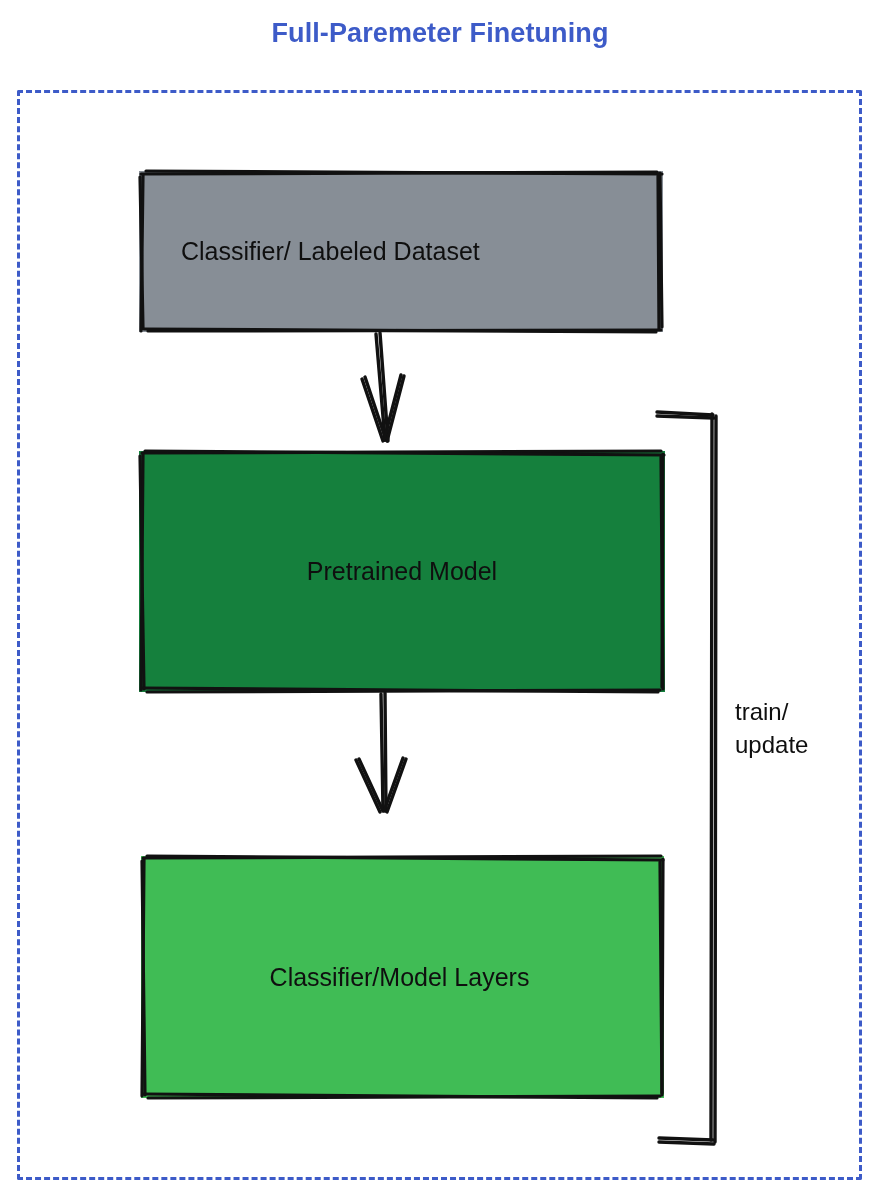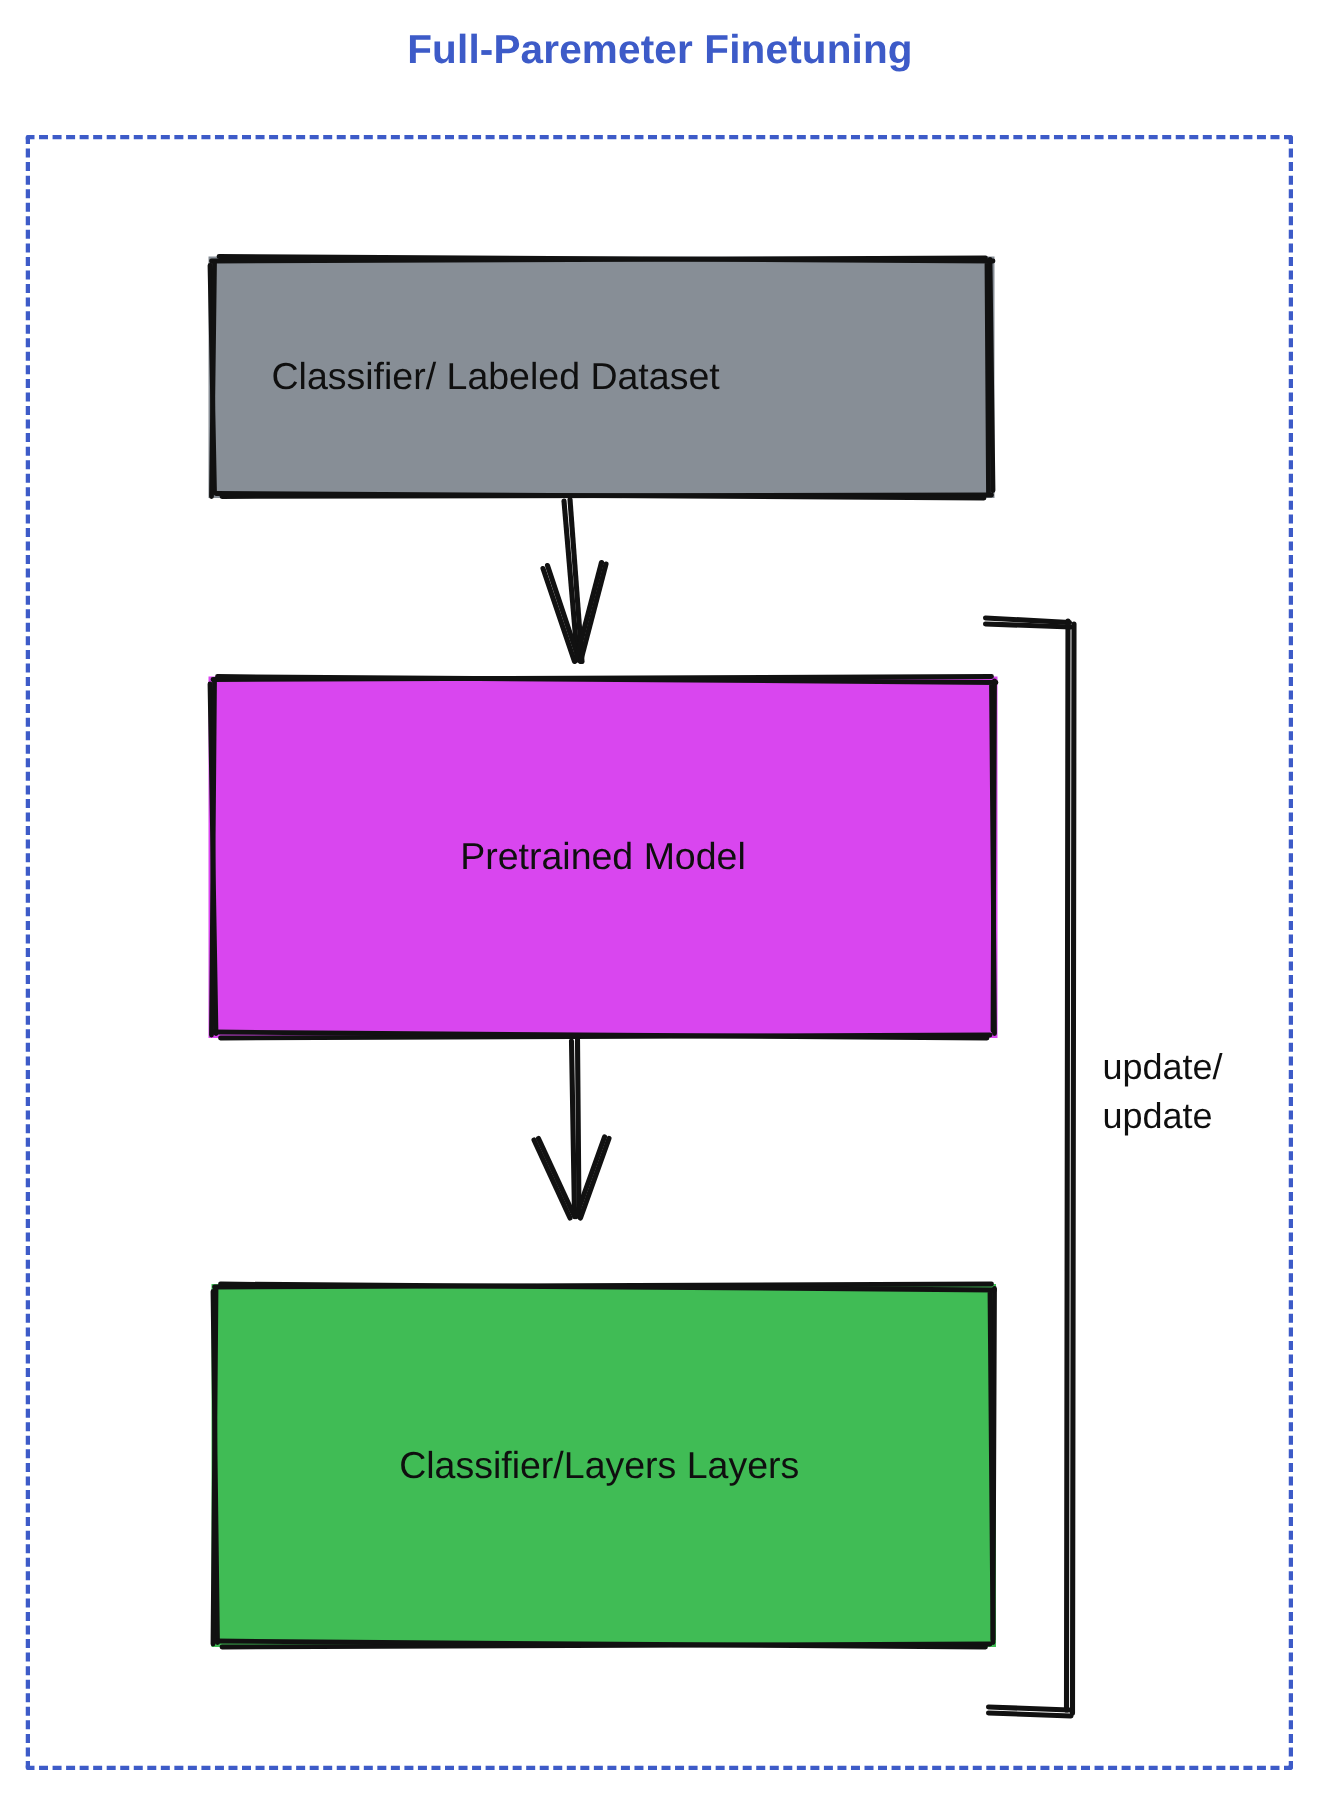--- a/index.html
+++ b/index.html
@@ -77,21 +77,21 @@
   .node-dataset .node-label {
     padding-left: 42px;
     text-align: left;
   }
 
   .node-pretrained {
     left: 139px;
     top: 451px;
     width: 526px;
     height: 241px;
-    background: #d946ef;
+    background: #15803d;
     justify-content: center;
   }
   .node-pretrained .node-label {
     text-align: center;
   }
 
   .node-classifier {
     left: 141px;
     top: 856px;
     width: 523px;
@@ -167,21 +167,21 @@
     <div class="node-label">Pretrained Model</div>
   </div>
 
   <div class="node node-classifier">
     <svg class="sketch-border" viewBox="0 0 523 242" preserveAspectRatio="none">
       <g fill="none" stroke="#111111" stroke-width="3.2" stroke-linecap="round" stroke-linejoin="round">
         <path d="M2,2 L520,0 M522,3 L521,237 M519,240 L7,242 M4,239 L1,5"></path>
         <path d="M6,0 L522,4 M519,6 L521,239 M516,242 L3,238 M1,240 L3,3"></path>
       </g>
     </svg>
-    <div class="node-label">Classifier/Layers Layers</div>
+    <div class="node-label">Classifier/Model Layers</div>
   </div>
 
   <svg class="overlay-svg" viewBox="0 0 880 1200">
 
     <g fill="none" stroke="#111111" stroke-width="3.4" stroke-linecap="round" stroke-linejoin="round">
       <path d="M376,334 L385,440"></path>
       <path d="M380,333 L388,441"></path>
       <path d="M365,377 L386,440"></path>
       <path d="M362,379 L383,441"></path>
       <path d="M401,375 L384,440"></path>
@@ -201,17 +201,17 @@
       <path d="M657,412 L713,415"></path>
       <path d="M657,416 L714,418"></path>
       <path d="M712,414 L711,1140"></path>
       <path d="M716,416 L715,1142"></path>
       <path d="M659,1138 L713,1140"></path>
       <path d="M659,1142 L714,1144"></path>
     </g>
   </svg>
 
   <div class="edge-label">
-    <span class="lbl-line">update/</span>
+    <span class="lbl-line">train/</span>
     <span class="lbl-line">update</span>
   </div>
 
 </div>
 
 </body></html>

